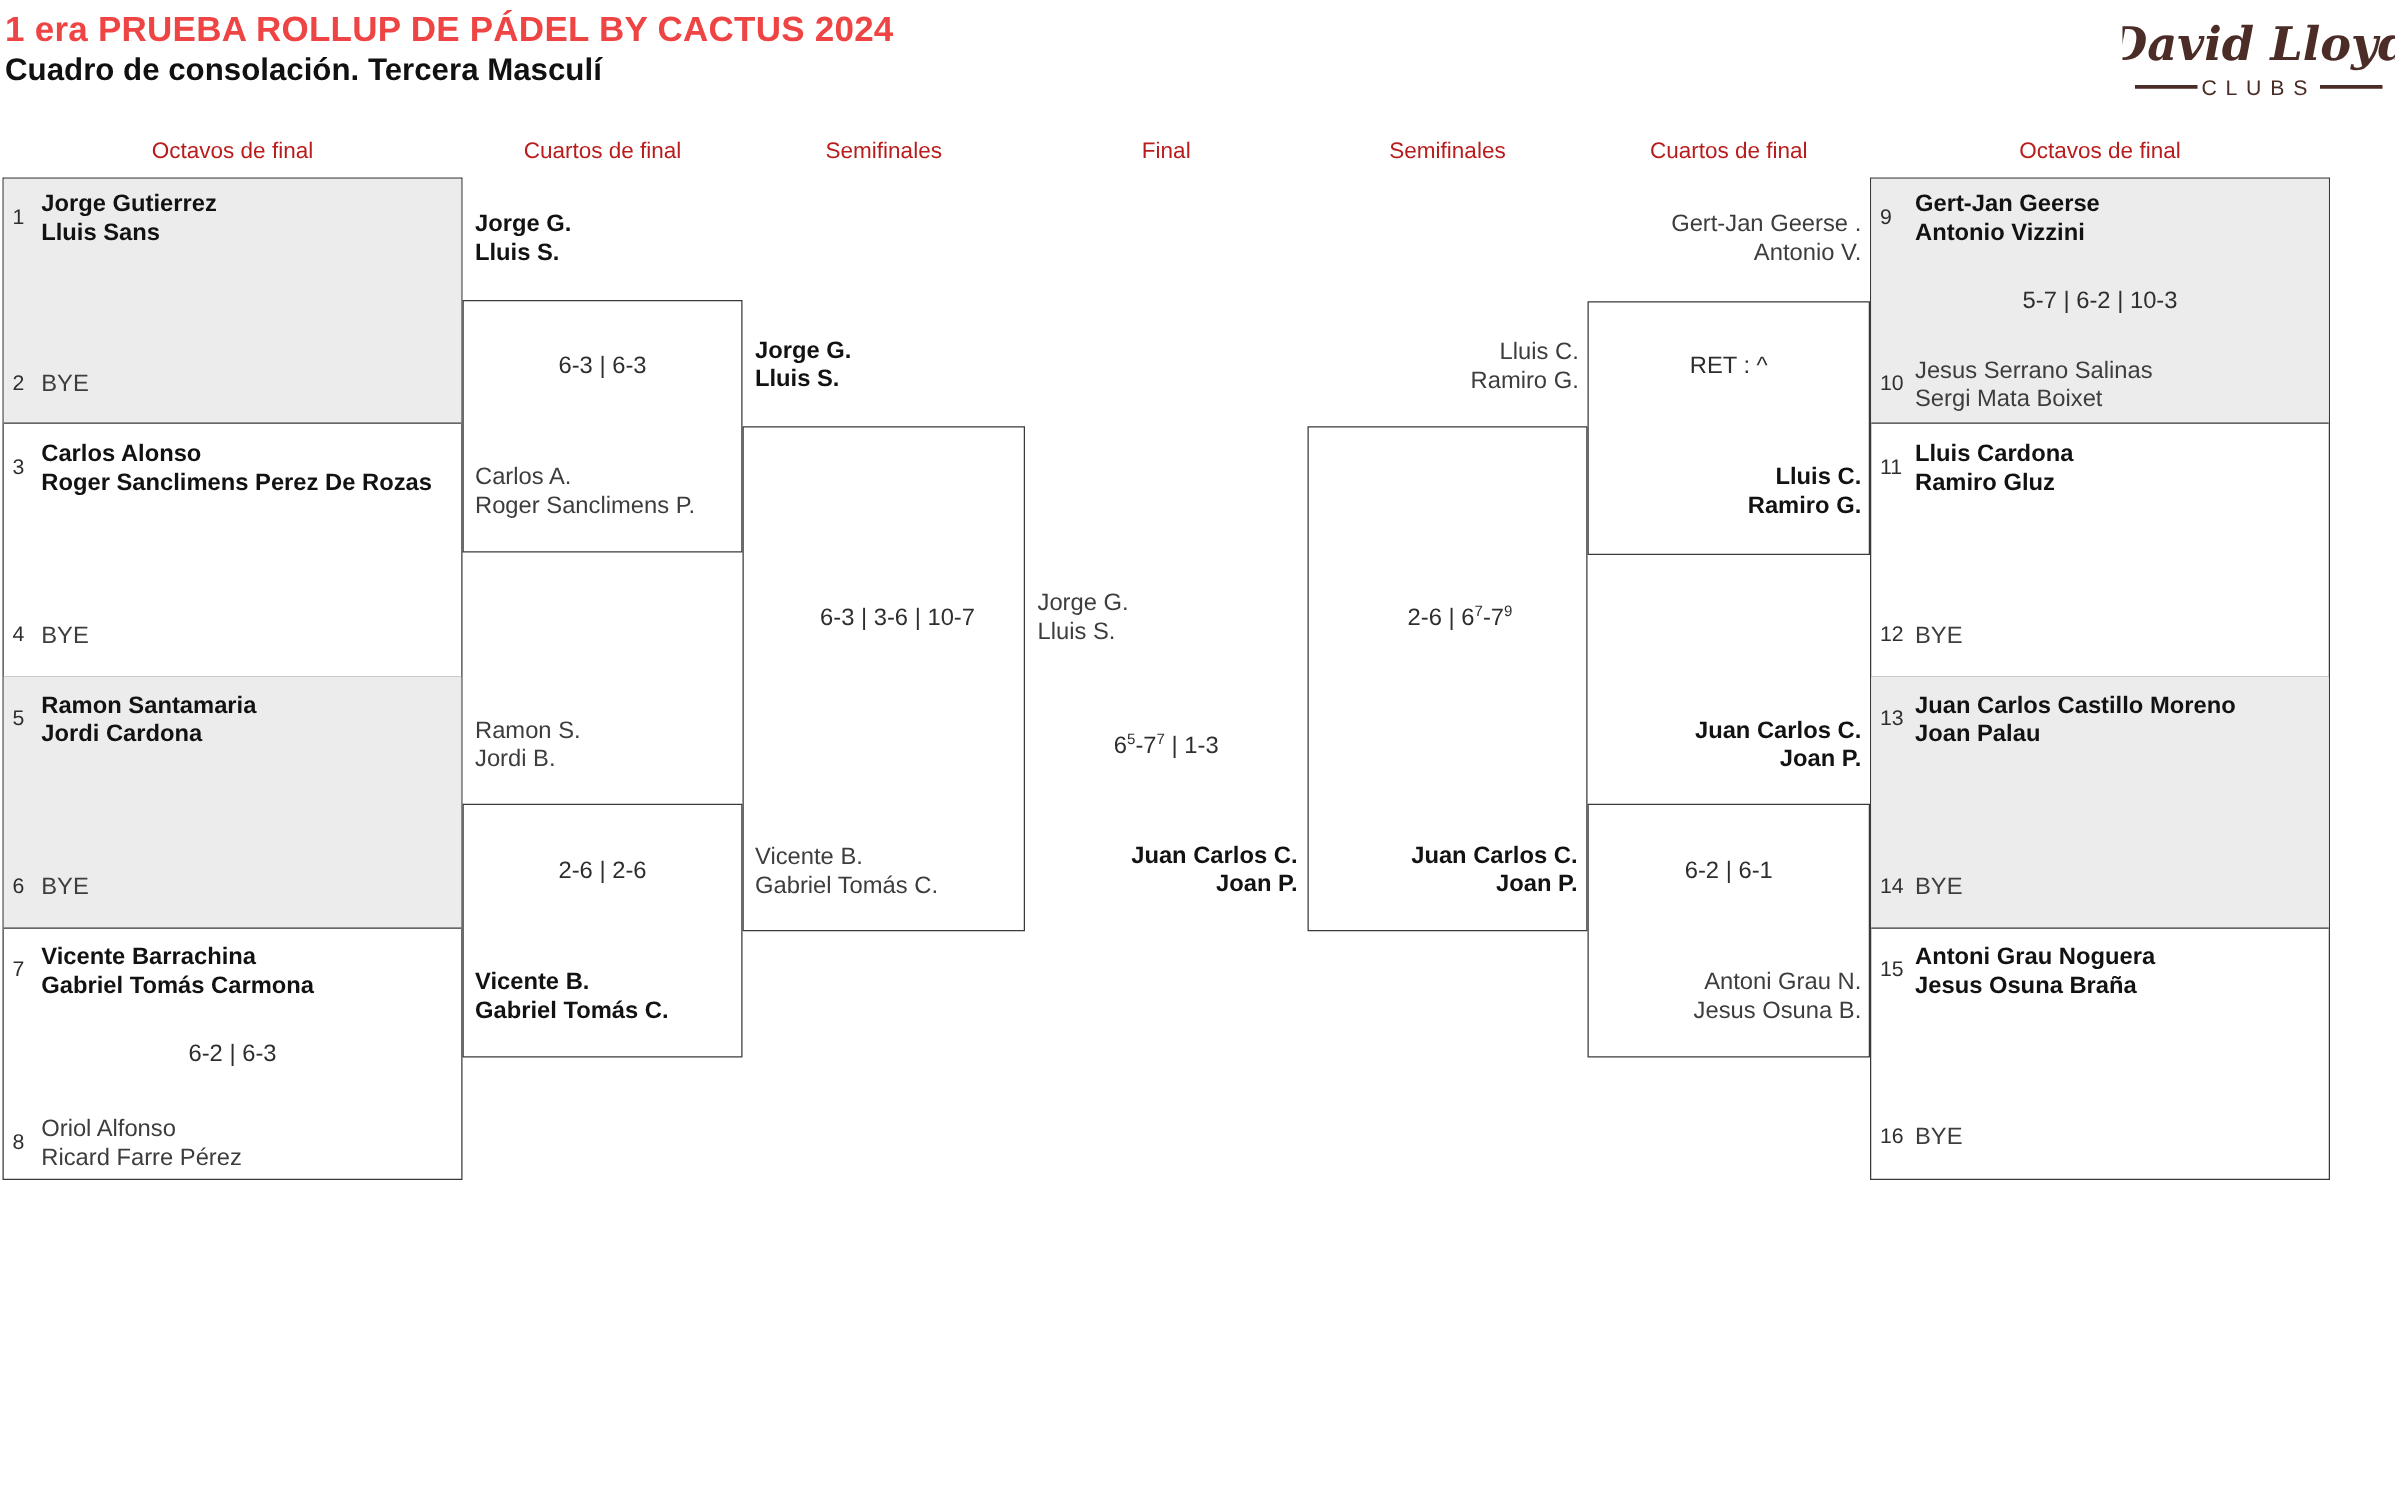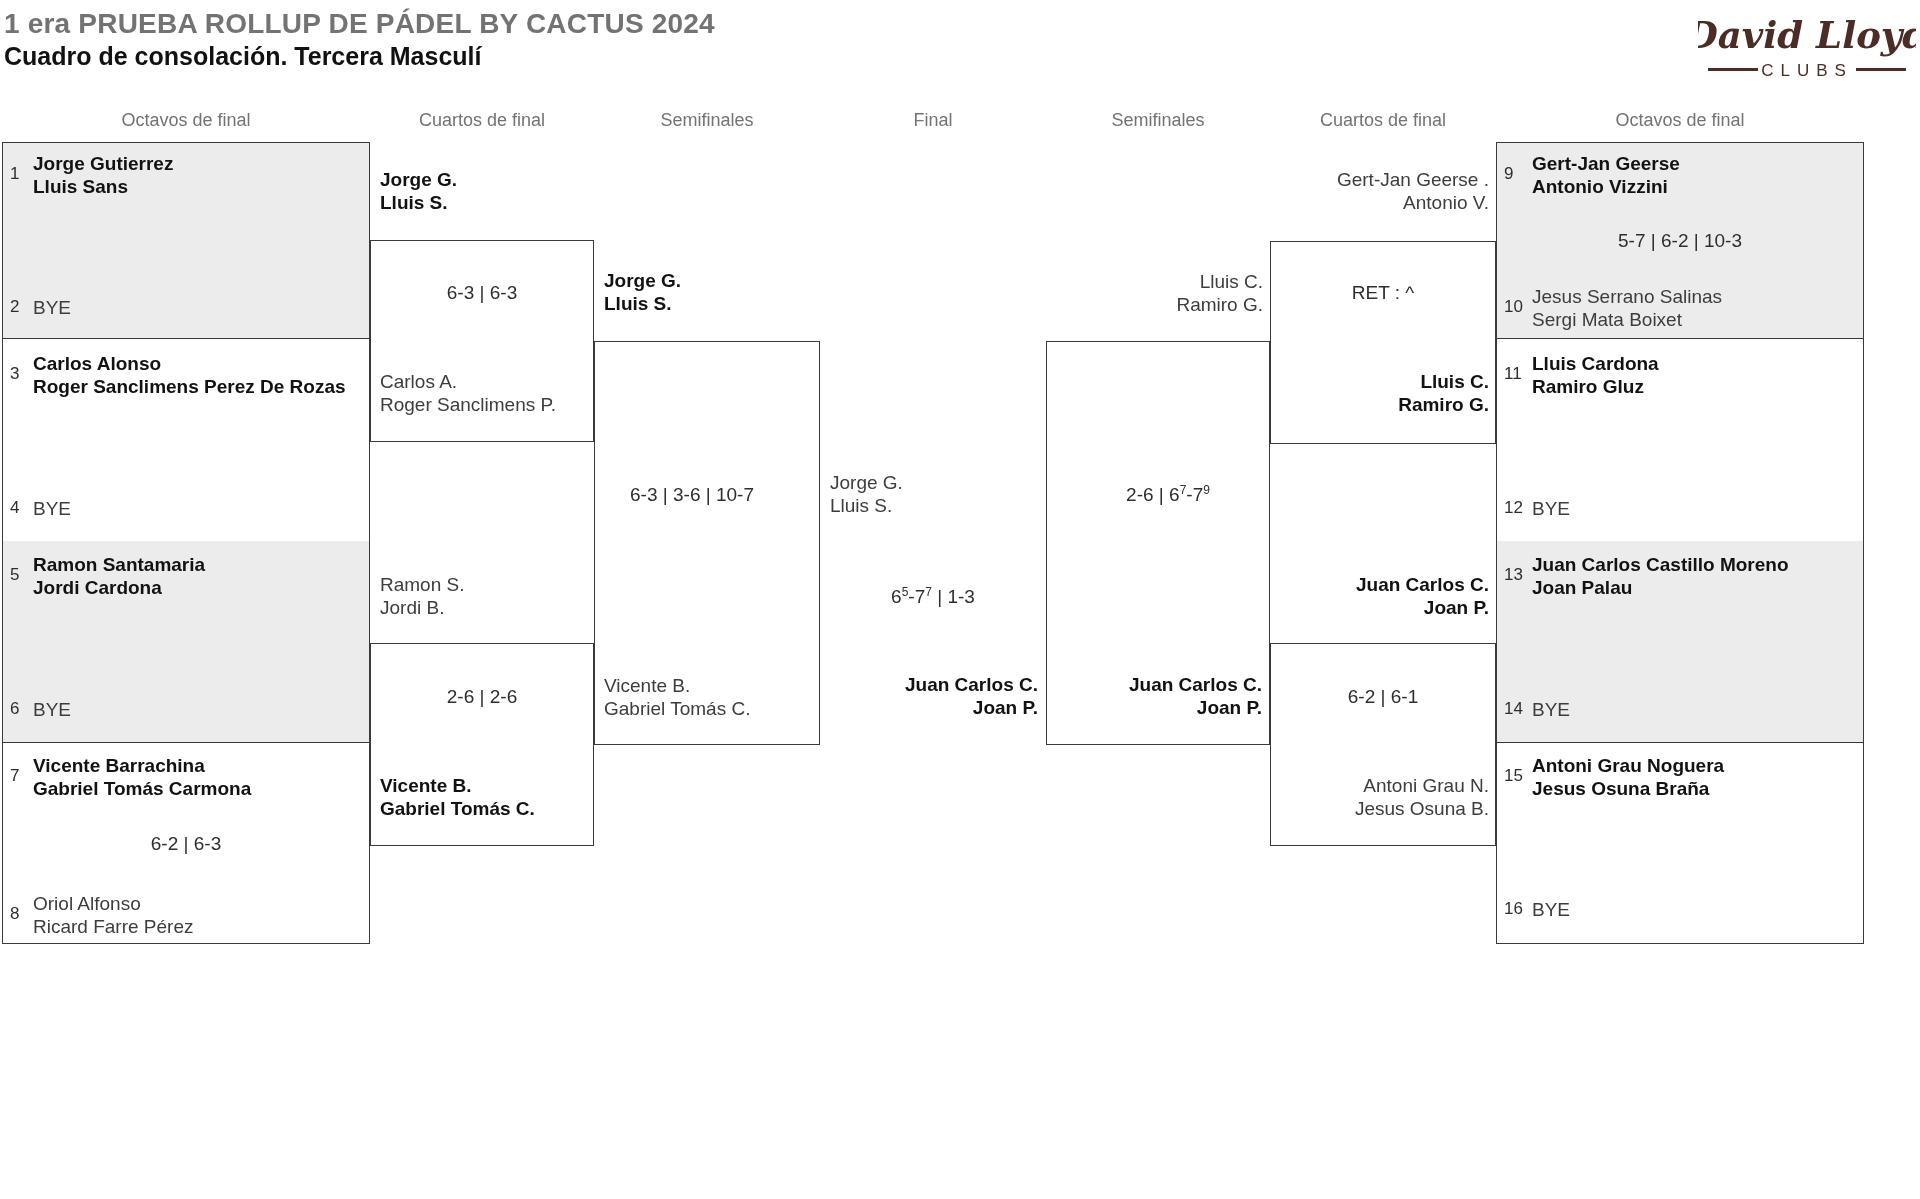--- a/index.html
+++ b/index.html
@@ -6,23 +6,23 @@
     --brand:#4b2c26;
     --line:#3a3a3a;
     --secbg:#ececec;
   }
   html,body{margin:0;padding:0;background:#fff;}
   body{
     position:relative;width:1920px;height:1199px;overflow:hidden;
     font-family:"Liberation Sans","DejaVu Sans",sans-serif;color:#1b1b1b;
   }
   .t{position:absolute;white-space:nowrap;}
-  .title{font-size:28px;font-weight:700;letter-spacing:.2px;color:#737373;}
+  .title{font-size:28px;font-weight:700;letter-spacing:.2px;color:#ef4444;}
   .subtitle{font-size:25px;font-weight:700;color:#111;}
-  .round{font-size:18px;color:#737373;transform:translateX(-50%);}
+  .round{font-size:18px;color:#b91c1c;transform:translateX(-50%);}
   .names{font-size:19px;line-height:23px;color:#3d3d3d;}
   .names.bold{font-weight:700;color:#121212;}
   .num{font-size:17px;color:#2e2e2e;}
   .score{font-size:19px;color:#2e2e2e;text-align:center;}
   .score sup{font-size:12px;line-height:0;vertical-align:7px;}
   .right{text-align:right;}
   .box{position:absolute;border:1px solid var(--line);box-sizing:border-box;}
   .sec{position:absolute;left:0;right:0;border-bottom:1px solid var(--line);}
   .sec:last-child{border-bottom:none;}
   .gray{background:var(--secbg);}
@@ -157,21 +157,21 @@
 <div class="t score" style="left:370px;top:686px;width:224px">2-6 | 2-6</div>
 <div class="t names bold" style="left:380px;top:774px">
   <div>Vicente B.</div>
     <div>Gabriel Tomás C.</div>
 </div>
 
 <div class="t names bold" style="left:604px;top:269px">
   <div>Jorge G.</div>
     <div>Lluis S.</div>
 </div>
-<div class="t score" style="left:594px;top:484px;width:196px">6-3 | 3-6 | 10-7</div>
+<div class="t score" style="left:620px;top:484px;width:196px">6-3 | 3-6 | 10-7</div>
 <div class="t names" style="left:604px;top:674px">
   <div>Vicente B.</div>
     <div>Gabriel Tomás C.</div>
 </div>
 
 <div class="t names" style="left:830px;top:471px">
   <div>Jorge G.</div>
     <div>Lluis S.</div>
 </div>
 <div class="t score" style="left:820px;top:586px;width:226px"><span>6</span><sup>5</sup><span>-7</span><sup>7</sup><span> | 1-3</span></div>

